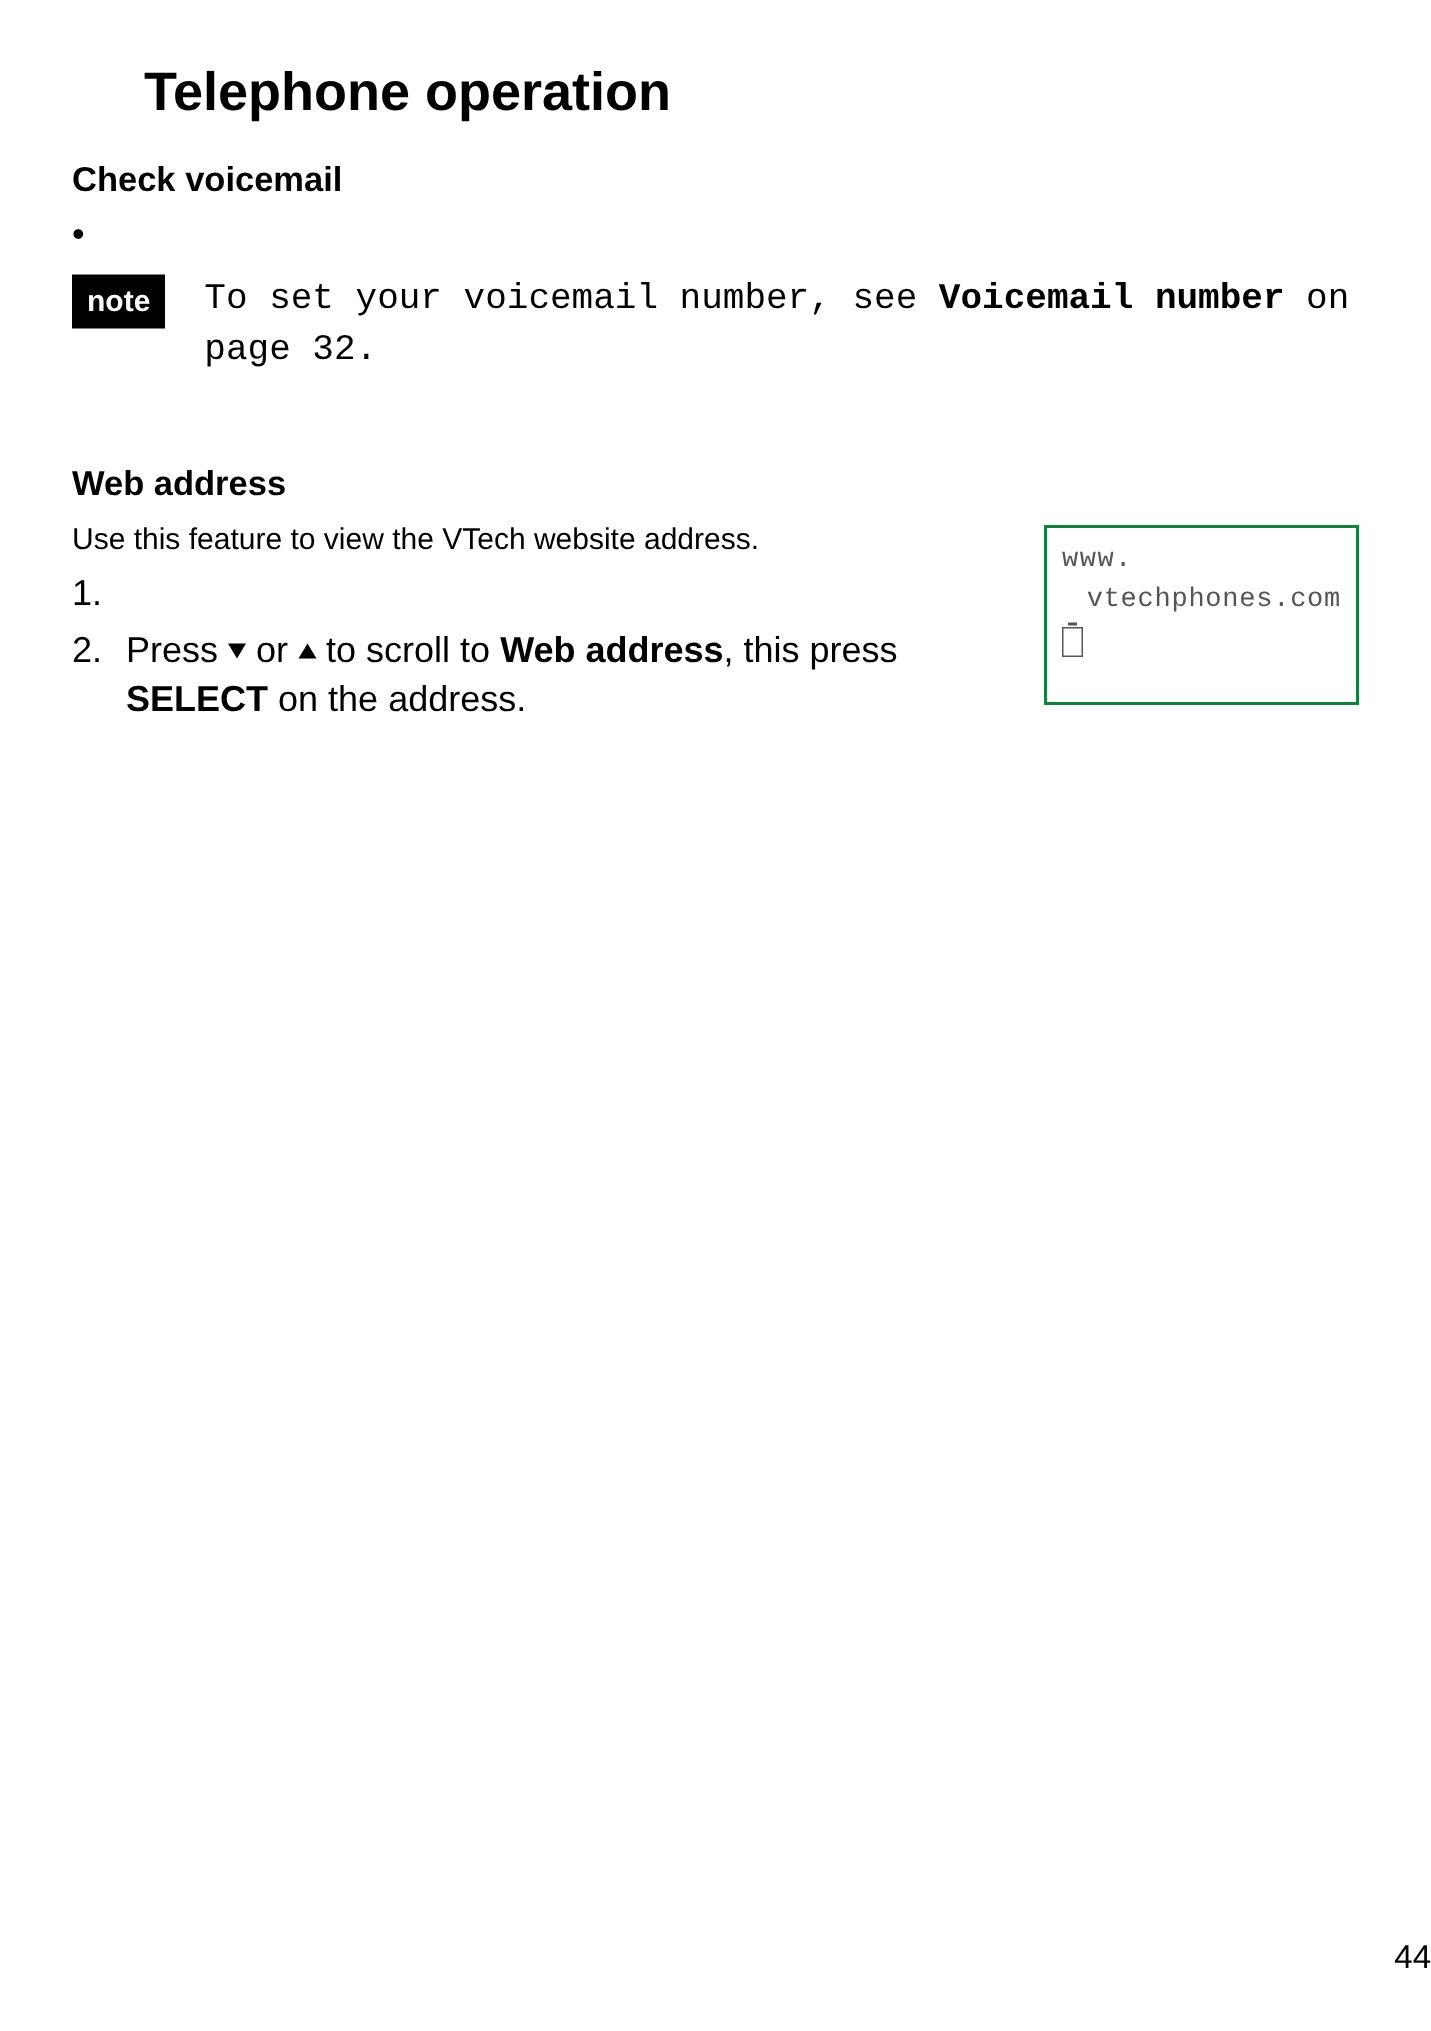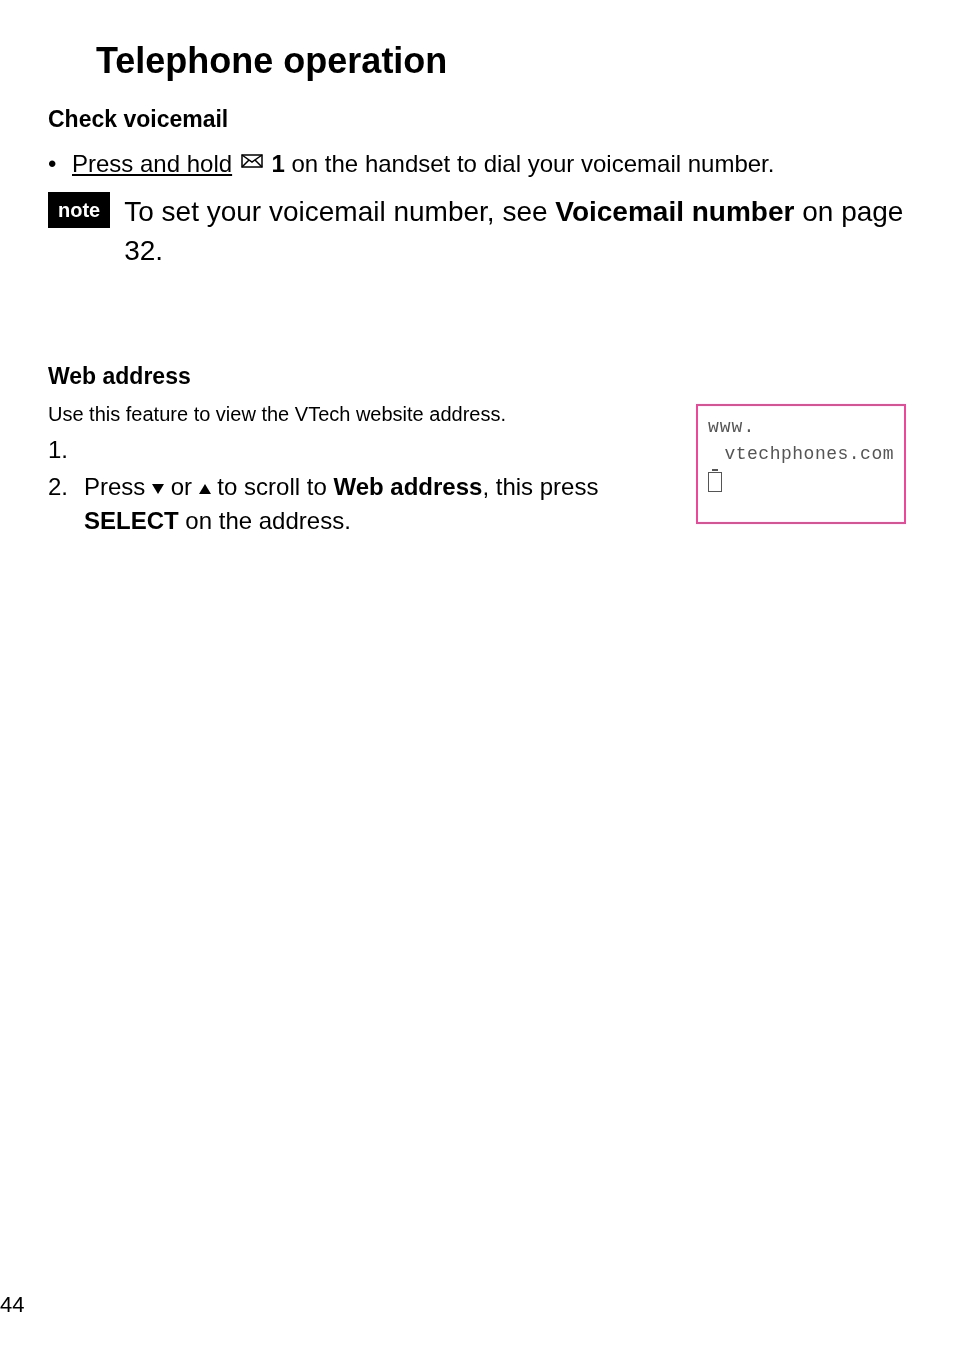--- a/index.html
+++ b/index.html
@@ -35,37 +35,38 @@
     .bullet-text {
       line-height: 1.4;
     }
     .vm-icon {
       display: inline-block;
       vertical-align: text-bottom;
       margin: 0 2px;
     }
     .note-row {
       display: flex;
-      gap: 14px;
-      margin-bottom: 92px;
+      gap: 26px;
+      margin-bottom: 59px;
     }
     .note-badge {
       background: #000;
       color: #fff;
       font-weight: bold;
       font-size: 20px;
       padding: 8px 10px;
       height: 36px;
       flex-shrink: 0;
       display: flex;
       align-items: center;
     }
     .note-text {
-      font-size: 28px;
+      font-size: 24px;
       line-height: 1.4;
+      font-family: Liberation Mono, monospace;
     }
     .webaddr-section {
       position: relative;
     }
     .webaddr-intro {
       font-size: 20px;
       line-height: 1.45;
       margin-bottom: 4px;
     }
     .ol-row {
@@ -92,21 +93,21 @@
       border-left: 6px solid transparent;
       border-right: 6px solid transparent;
       border-bottom: 10px solid #000;
     }
     .screen-box {
       position: absolute;
       right: 0;
       top: 4px;
       width: 210px;
       height: 120px;
-      border: 2px solid #ec4899;
+      border: 2px solid #15803d;
       padding: 8px 10px;
       font-family: "Courier New", monospace;
       font-size: 18px;
       color: #555;
       line-height: 1.5;
     }
     .screen-line1 { letter-spacing: 1px; }
     .screen-line2 { letter-spacing: 0.5px; text-align: right; }
     .battery-icon {
       display: inline-block;
@@ -121,45 +122,34 @@
       position: absolute;
       top: -4px; left: 3px;
       width: 6px; height: 2px;
       background: #555;
     }
     .page-num {
       position: absolute;
       bottom: 36px;
       left: 0;
       width: 100%;
-      text-align: left;
+      text-align: right;
       font-size: 22px;
     }
     b { font-weight: bold; }
   </style>
 </head>
 <body>
 
 <h1 class="title">Telephone operation</h1>
 
 <h2 class="subhead">Check voicemail</h2>
 
 <div class="bullet-row">
   <span class="bullet">•</span>
-  <span class="bullet-text">
-    <span style="text-decoration: underline;">Press and hold</span>
-    <span class="vm-icon">
-      <svg width="22" height="14" viewBox="0 0 22 14">
-        <rect x="1" y="1" width="20" height="12" fill="none" stroke="#000" stroke-width="1.5"></rect>
-        <path d="M1 1 L11 8 L21 1" fill="none" stroke="#000" stroke-width="1.5"></path>
-        <path d="M1 13 L8 6 M21 13 L14 6" fill="none" stroke="#000" stroke-width="1.5"></path>
-      </svg>
-    </span>
-    <b>1</b><span> on the handset to dial your voicemail number.</span>
-  </span>
 </div>
 
 <div class="note-row">
   <div class="note-badge">note</div>
   <div class="note-text">
     <span>To set your voicemail number, see </span><b>Voicemail number</b><span> on page 32.</span>
   </div>
 </div>
 
 <h2 class="subhead">Web address</h2>

